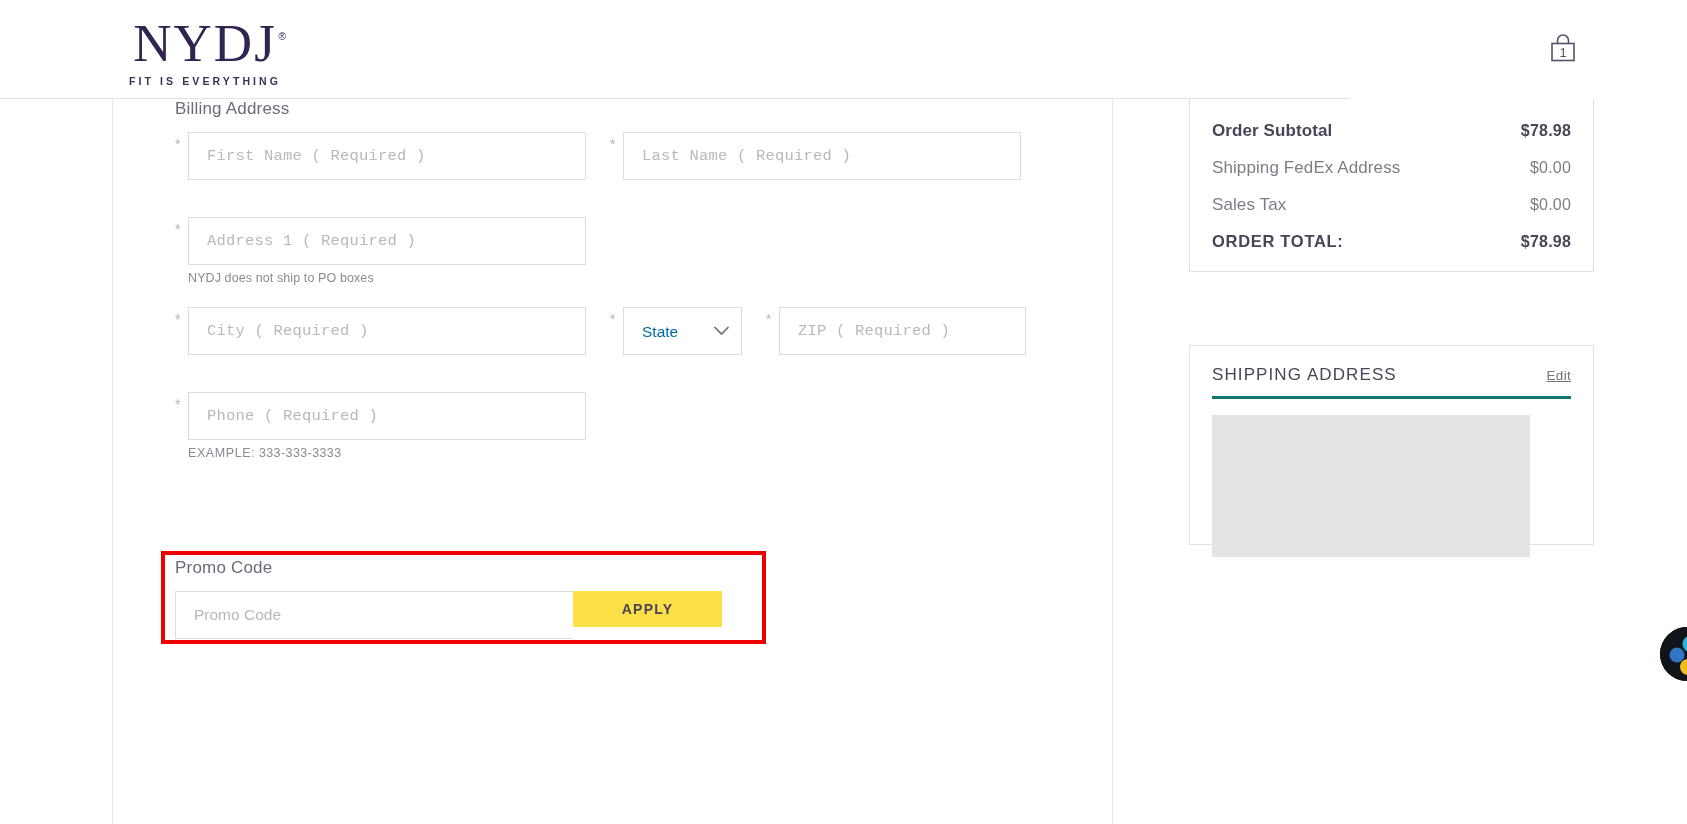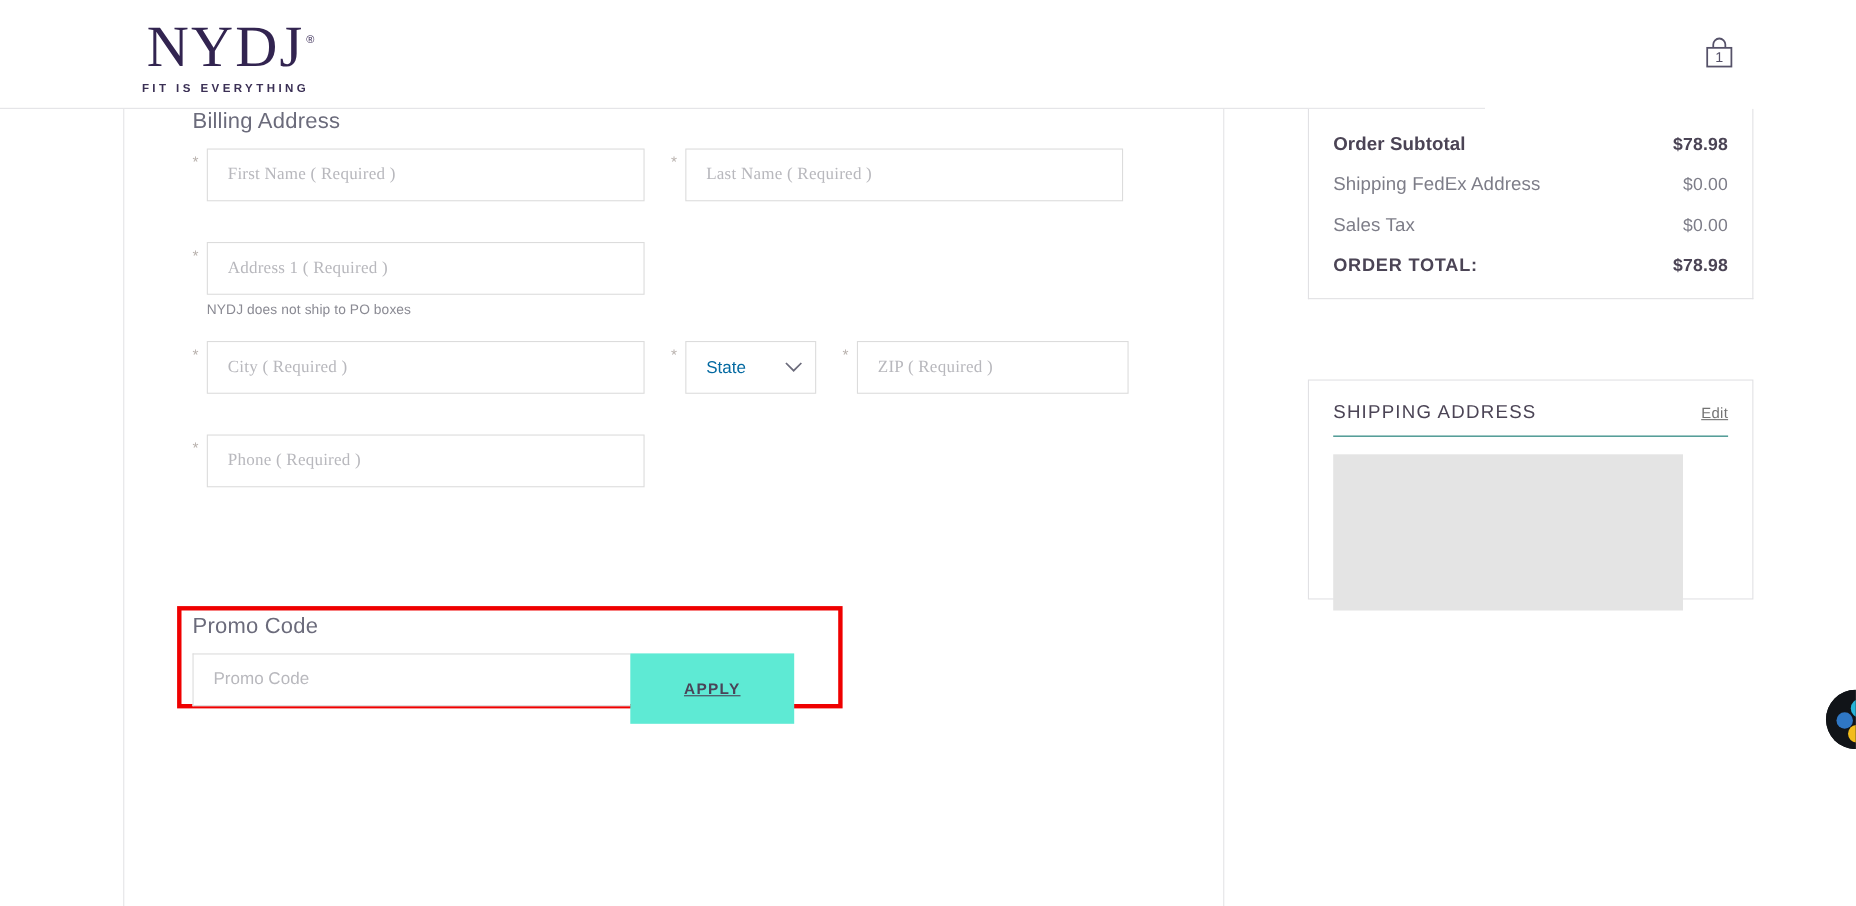--- a/index.html
+++ b/index.html
@@ -46,35 +46,35 @@
   }
   .left-rule {
     position: absolute; left: 112px; top: 99px; width: 1px; height: 725px;
     background: #e4e4e7;
   }
 
   
   .form-col { position: absolute; left: 175px; top: 99px; width: 880px; }
 
   .section-title {
-    font-size: 20px; color: #6b6b7b; font-weight: 400;
+    font-size: 17px; color: #6b6b7b; font-weight: 400;
     letter-spacing: .2px; margin-bottom: 13px;
   }
   .field-row { display: flex; align-items: flex-start; margin-bottom: 0; }
   .field {
     position: relative; display: flex; align-items: flex-start;
   }
   .req-star {
     width: 13px; flex: 0 0 13px; text-align: left;
     color: #b9b2ae; font-size: 14px; line-height: 18px; padding-top: 3px;
     user-select: none;
   }
   .input {
     border: 1px solid #dcdcdc; background: #fff; height: 48px;
-    font-family: Liberation Serif, serif; font-size: 15.5px;
+    font-family: Liberation Mono, monospace; font-size: 15.5px;
     color: #6b6b7b; padding: 0 18px; outline: none; border-radius: 0;
   }
   .input::placeholder { color: #b8b8bd; font-size: 15.5px; letter-spacing: .2px; }
   .w-lg { width: 398px; }
   .w-md { width: 247px; }
   .hint {
     font-size: 12.5px; color: #8a8a93; margin: 6px 0 0 13px; letter-spacing: .1px;
   }
   .hint .hint-em { letter-spacing: .6px; }
   .hint .hint-val { letter-spacing: .4px; }
@@ -100,23 +100,23 @@
   .promo-inner { position: absolute; left: 175px; top: 558px; width: 580px; }
   .promo-row { display: flex; margin-top: 13px; }
   .promo-input {
     border: 1px solid #dcdcdc; border-right: none; background: #fff;
     height: 48px; width: 398px; padding: 0 18px;
     font-family: "Liberation Sans", sans-serif; font-size: 15.5px; color: #6b6b7b;
     outline: none; border-radius: 0;
   }
   .promo-input::placeholder { color: #b8b8bd; }
   .apply-btn {
-    width: 149px; height: 64px; background: #5eead4; border: none;
+    width: 149px; height: 36px; background: #fde047; border: none;
     color: #4a4458; font-size: 14px; font-weight: 700; letter-spacing: 1.2px;
-    cursor: pointer; font-family: "Liberation Sans", sans-serif; text-decoration: underline;
+    cursor: pointer; font-family: "Liberation Sans", sans-serif;
   }
 
   
   .gift-wrap { position: absolute; left: 175px; top: 660px; width: 640px; }
   .gift-row { display: flex; align-items: center; margin-top: 14px; }
   .gc-num { width: 398px; }
   .gc-pin { width: 124px; margin-left: 24px; }
   .info-icon {
     width: 17px; height: 17px; border-radius: 50%; background: #6b6b7b;
     color: #fff; font-size: 11px; font-weight: 700; line-height: 17px;
@@ -139,21 +139,21 @@
   .sum-val { font-size: 16px; color: #7d7d88; letter-spacing: .2px; margin-left: 28px; }
   .sum-strong .sum-label, .sum-strong .sum-val { color: #4b4455; font-weight: 700; }
   .sum-total .sum-label { font-size: 16.5px; letter-spacing: .7px; }
 
   .ship-card {
     position: absolute; left: 1189px; top: 345px; width: 405px; height: 200px;
     border: 1px solid #e1e1e4; background: #fff; padding: 19px 22px 0 22px;
   }
   .ship-head {
     display: flex; justify-content: space-between; align-items: baseline;
-    border-bottom: 1px solid #0f766e; padding-bottom: 11px;
+    border-bottom: 3px solid #0f766e; padding-bottom: 11px;
   }
   .ship-title { font-size: 17px; color: #4b4455; letter-spacing: 1.1px; }
   .ship-edit {
     font-size: 13.5px; color: #737373; text-decoration: underline;
     letter-spacing: .3px; cursor: pointer;
   }
   .ship-placeholder {
     margin-top: 16px; width: 318px; height: 142px; background: #e4e4e4;
   }
 
@@ -236,20 +236,24 @@
         <input class="input w-md" type="text" placeholder="ZIP ( Required )" style="">
       </div>
     </div>
 
     <div class="field-row" style="margin-top:37px">
       <div class="field">
         <span class="req-star">*</span>
         <input class="input w-lg" type="text" placeholder="Phone ( Required )" style="">
       </div>
     </div>
+    <div class="hint">
+      <span class="hint-em">EXAMPLE:</span>
+      <span class="hint-val">333-333-3333</span>
+    </div>
   </div>
 
   <div class="promo-box"></div>
   <div class="promo-inner">
     <div class="section-title">Promo Code</div>
     <div class="promo-row">
       <input class="promo-input" type="text" placeholder="Promo Code" style="">
       <button class="apply-btn">APPLY</button>
     </div>
   </div>

